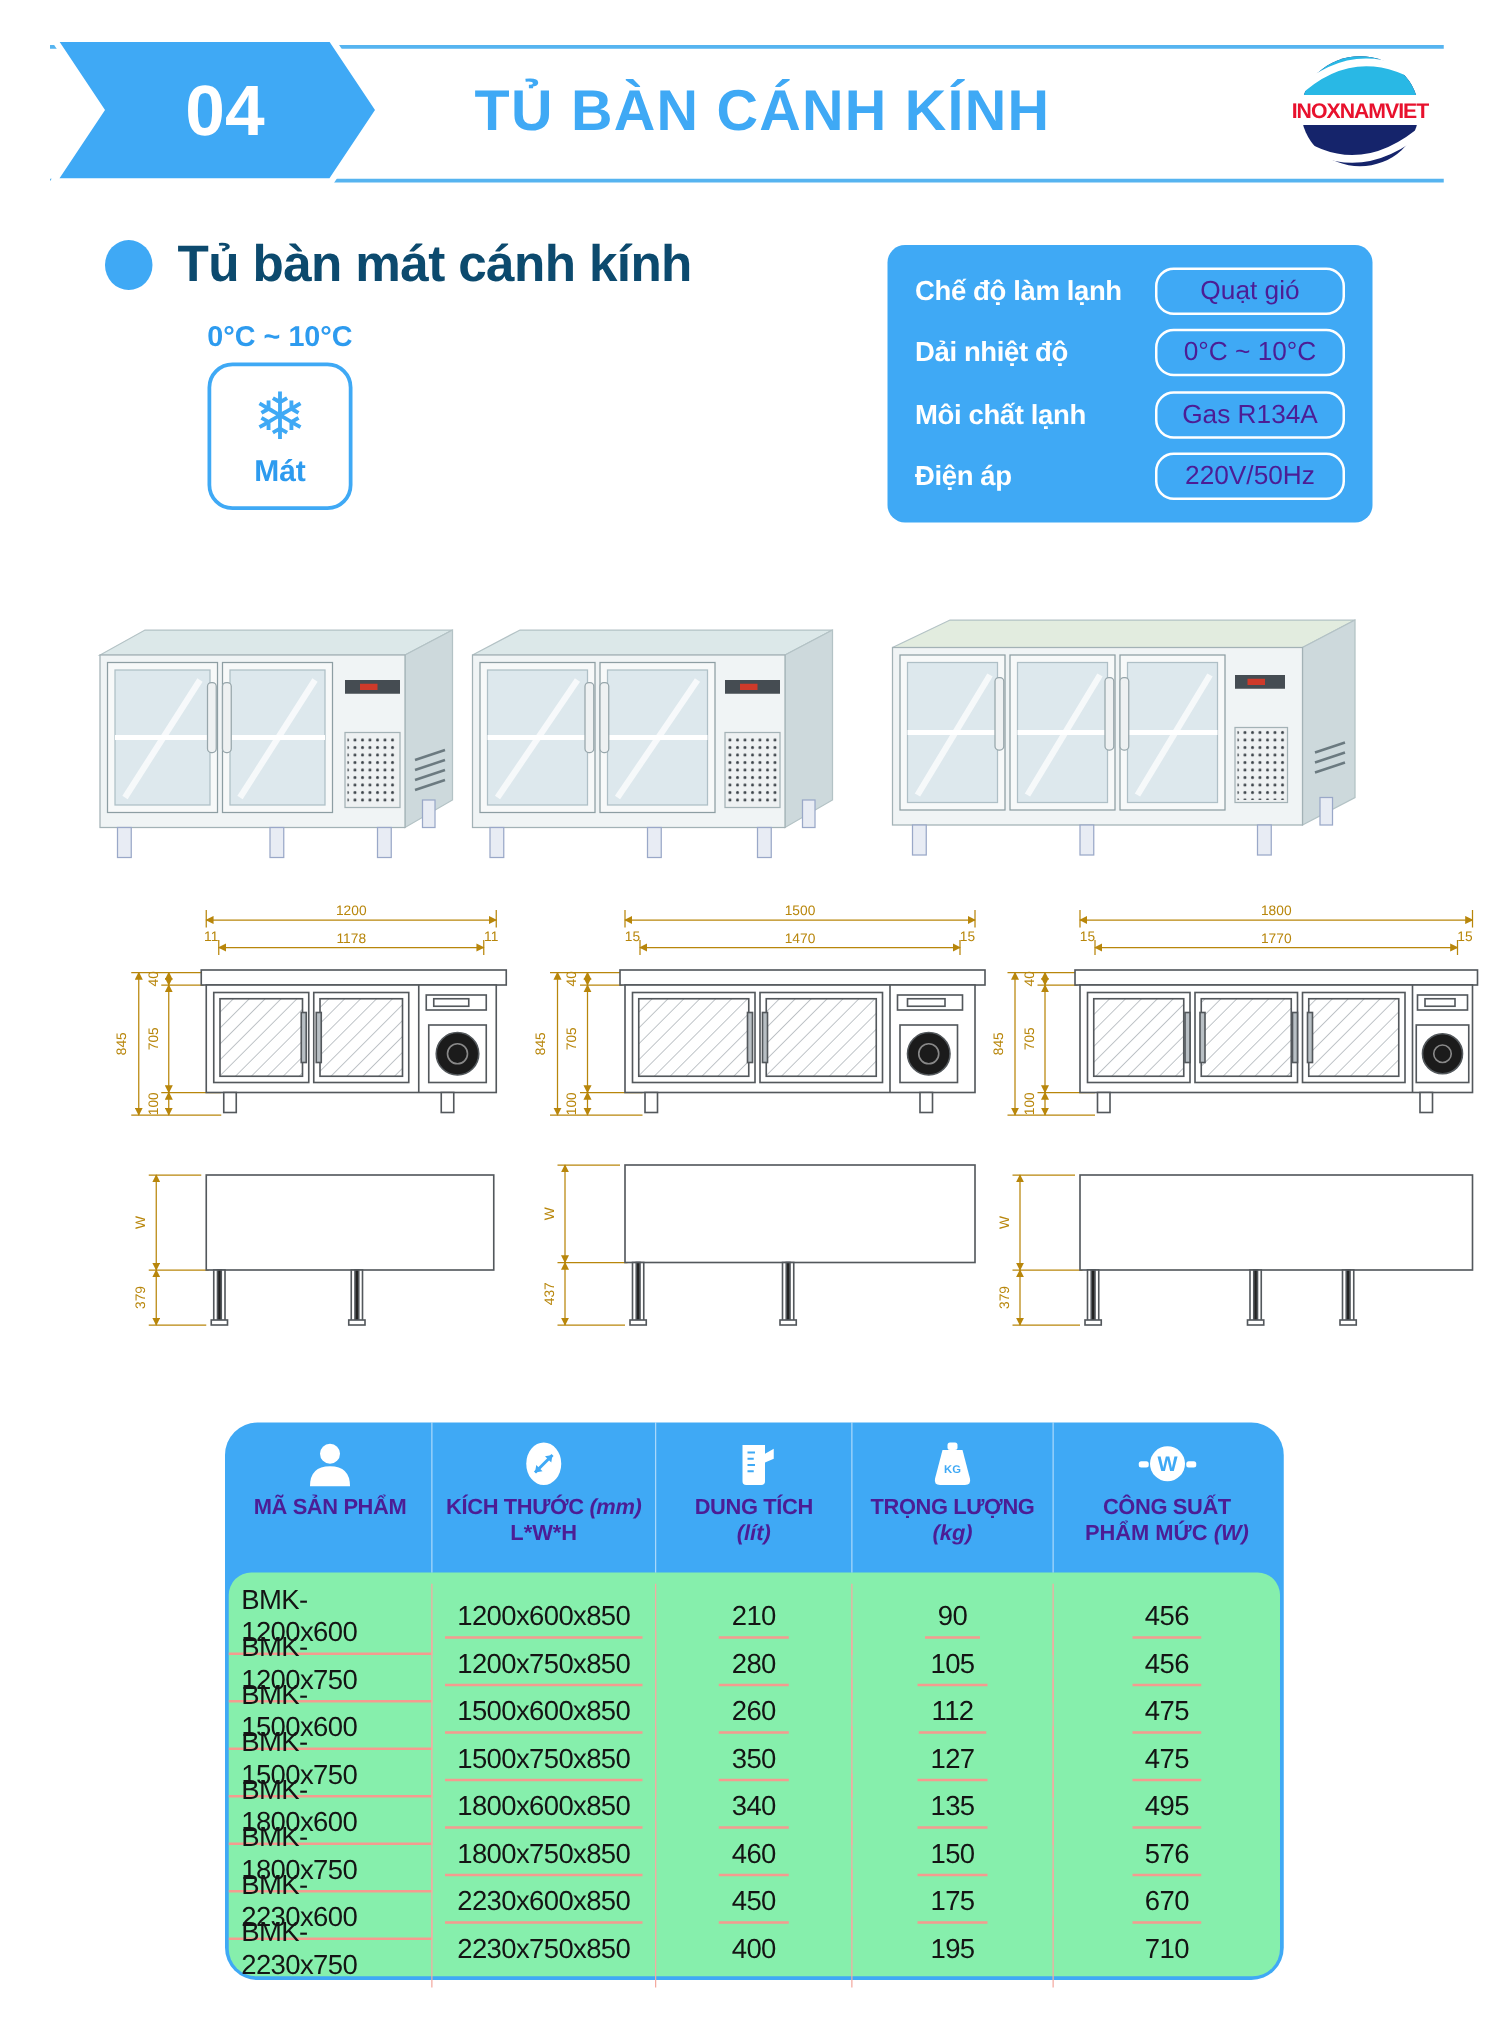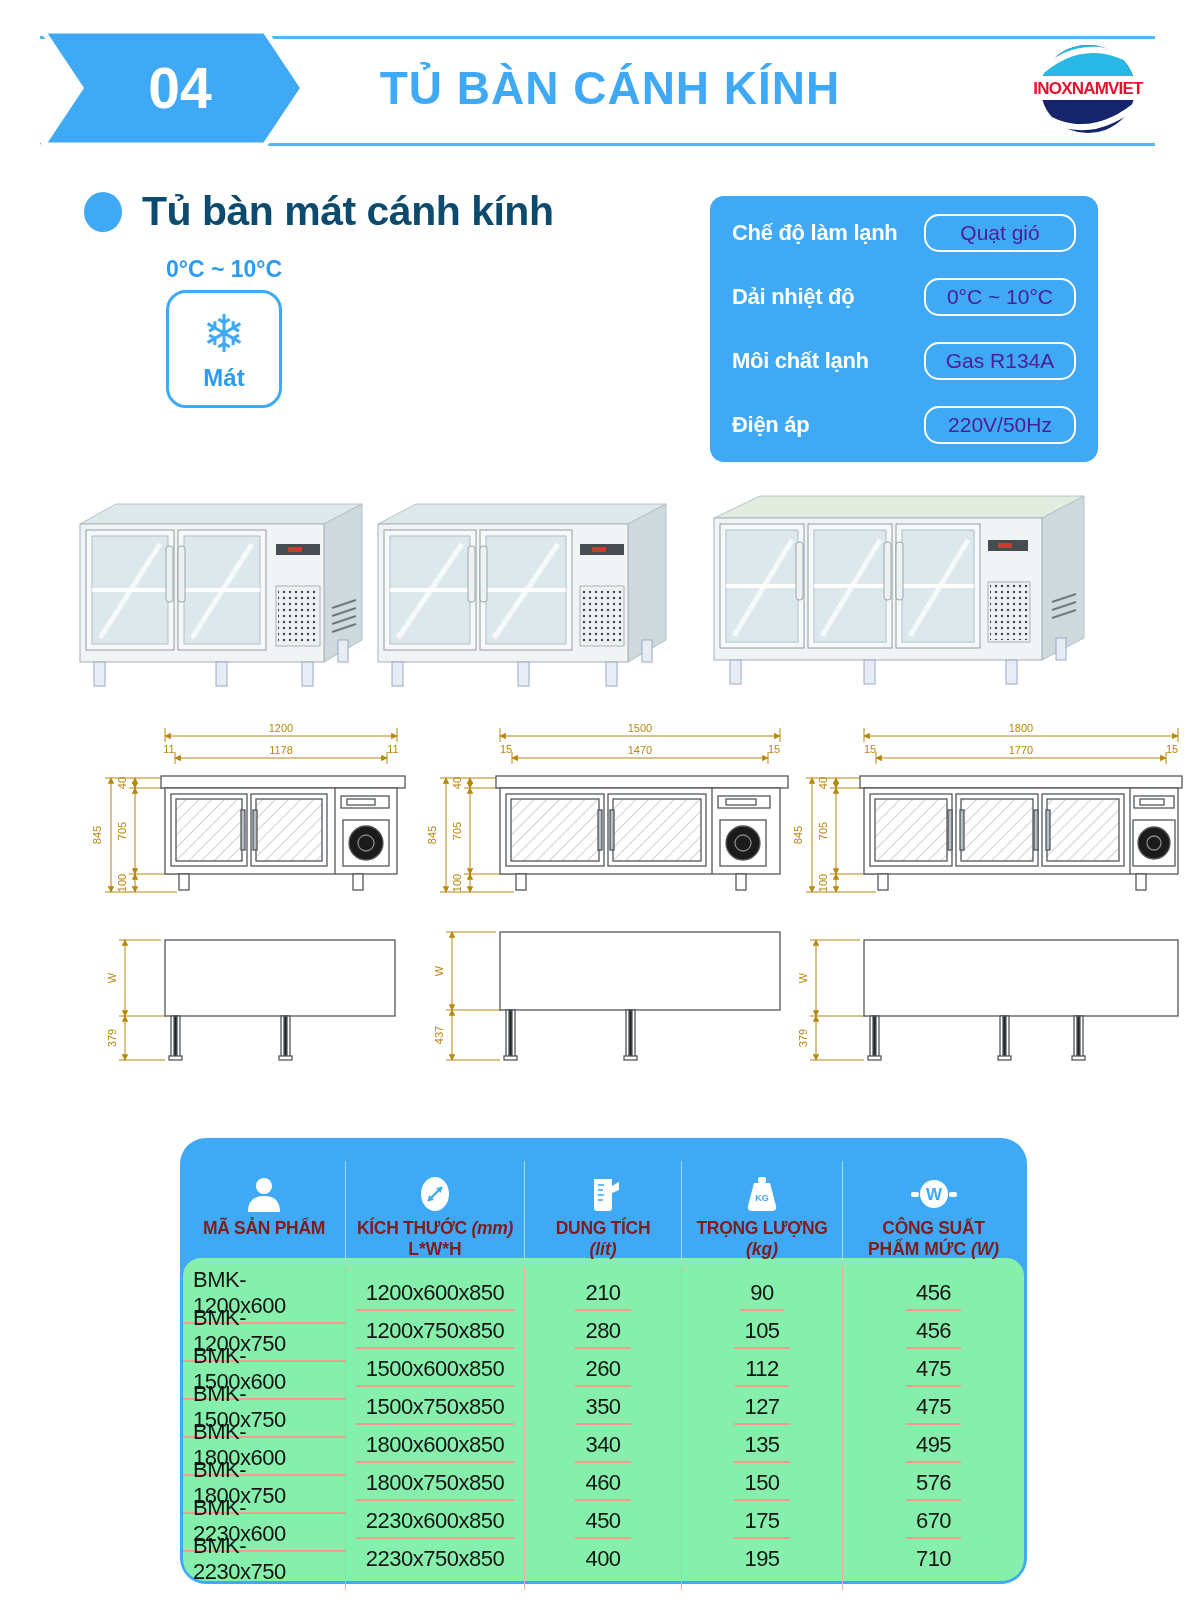--- a/index.html
+++ b/index.html
@@ -18,21 +18,21 @@
   
   .dot{position:absolute;left:84px;top:192px;width:38px;height:40px;border-radius:50%;background:#3FA9F5;}
   .section-title{position:absolute;left:142px;top:188px;font-size:41px;font-weight:bold;color:#0c4a6e;letter-spacing:-0.5px;}
   .temp-range{position:absolute;left:148px;top:256px;width:152px;text-align:center;
         font-size:23px;font-weight:bold;color:#2D9BEF;}
   .temp-box{position:absolute;left:166px;top:290px;width:110px;height:112px;border:3px solid #3FA9F5;
         border-radius:20px;display:flex;flex-direction:column;align-items:center;justify-content:center;background:#fff;}
   .temp-box .flake{font-size:52px;line-height:56px;color:#3FA9F5;}
   .temp-box .mode{font-size:24px;font-weight:bold;color:#2D9BEF;margin-top:2px;}
 
-  .spec-box{position:absolute;left:710px;top:196px;width:388px;height:266px;background:#3FA9F5;
+  .spec-box{position:absolute;left:710px;top:196px;width:388px;height:222px;background:#3FA9F5;
         border-radius:14px;padding:18px 22px;box-sizing:border-box;display:flex;flex-direction:column;justify-content:space-between;}
   .spec-row{display:flex;align-items:center;justify-content:space-between;}
   .spec-label{color:#fff;font-size:22px;font-weight:bold;letter-spacing:-0.3px;}
   .spec-pill{width:152px;box-sizing:border-box;border:2.5px solid #fff;border-radius:15px;color:#4c1d95;
         font-size:21px;text-align:center;padding:5px 4px;}
 
   
   .prod1{position:absolute;left:66px;top:458px;}
   .prod2{position:absolute;left:366px;top:458px;}
   .prod3{position:absolute;left:700px;top:452px;}
@@ -41,21 +41,21 @@
   .dwg3{position:absolute;left:786px;top:722px;}
   .pln1{position:absolute;left:85px;top:912px;}
   .pln2{position:absolute;left:420px;top:908px;}
   .pln3{position:absolute;left:786px;top:912px;}
 
   
   .spec-table{position:absolute;left:180px;top:1138px;width:847px;background:#3FA9F5;
         border-radius:26px;padding:0 3px 3px 3px;box-sizing:border-box;}
   .thead{display:grid;grid-template-columns:163px 179px 157px 161px 181px;height:120px;}
   .thcell{display:flex;flex-direction:column;align-items:center;justify-content:flex-start;
-        padding-top:12px;border-right:1px solid rgba(255,255,255,.55);color:#7f1d1d;text-align:center;margin-top:23px;}
+        padding-top:12px;border-right:1px solid rgba(255,255,255,.55);color:#4c1d95;text-align:center;}
   .thcell:last-child{border-right:none;}
   .thcell .icon{height:42px;display:flex;align-items:center;justify-content:center;}
   .l1{font-size:17.5px;font-weight:bold;letter-spacing:-0.3px;margin-top:3px;}
   .l2{font-size:17.5px;font-weight:bold;}
   .u{font-style:italic;font-weight:bold;}
   .tbody{background:#86efac;border-radius:18px 18px 22px 22px;padding:9px 0 10px 0;}
   .trow{display:grid;grid-template-columns:163px 179px 157px 161px 181px;height:38px;}
   .tcell{display:flex;align-items:center;justify-content:center;border-right:1.6px solid #F3ABA1;}
   .tcell:last-child{border-right:none;}
   .cv{font-size:22px;color:#141414;border-bottom:2px solid #F59B8F;padding:0 10px 3px 10px;letter-spacing:-0.5px;}

